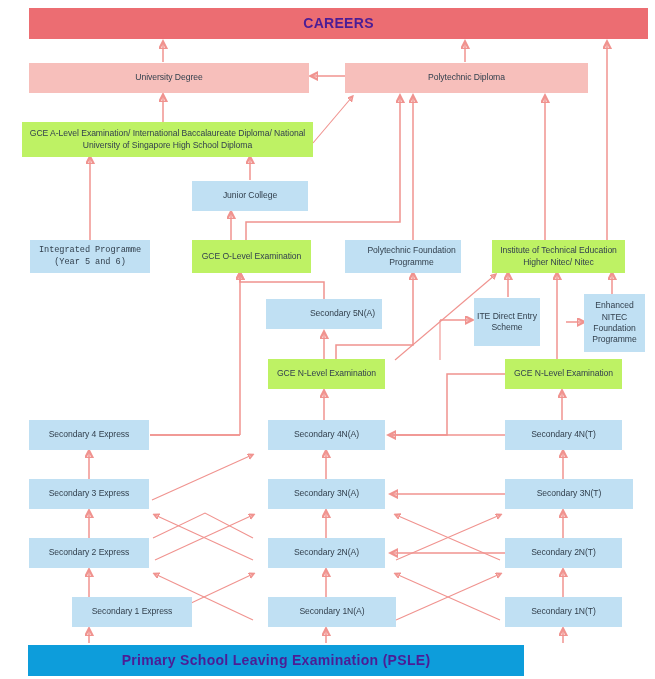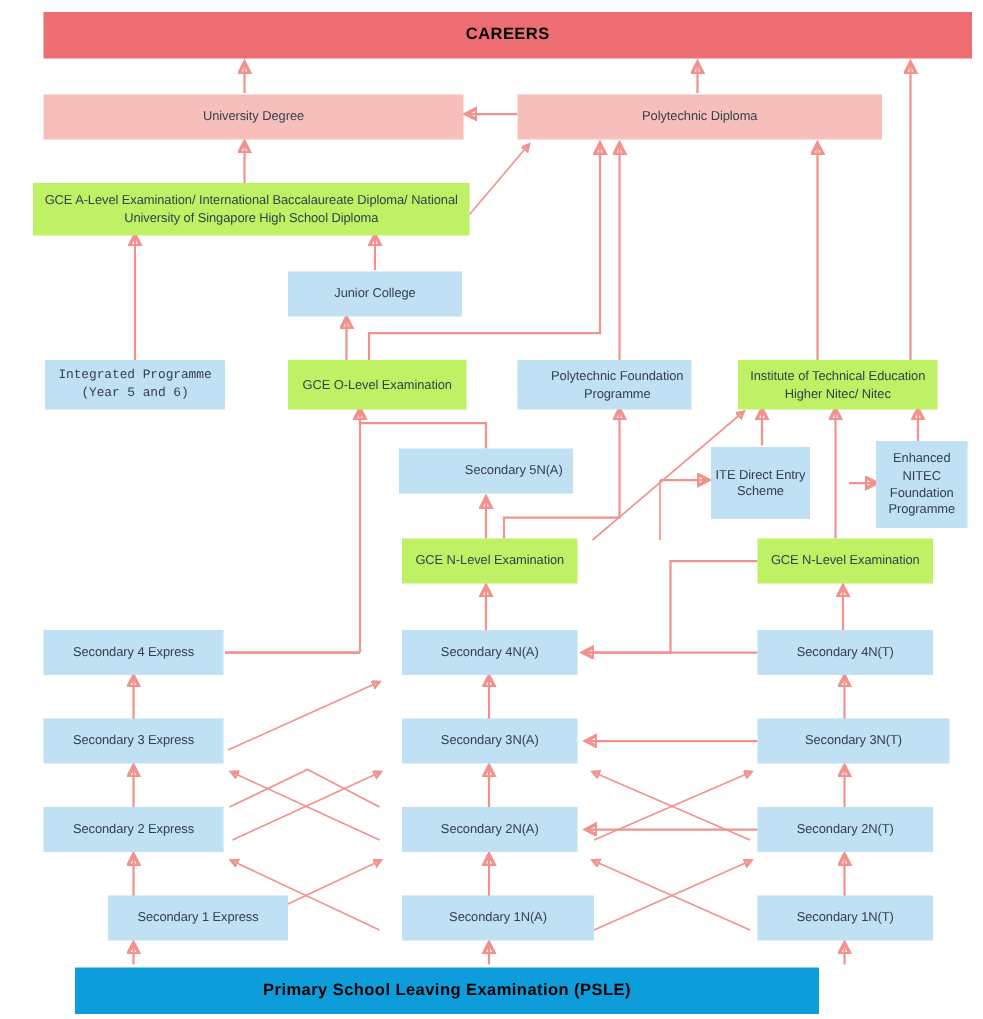--- a/index.html
+++ b/index.html
@@ -26,23 +26,23 @@
     justify-content: center;
     text-align: center;
     color: #33414e;
     font-size: 8.6px;
     line-height: 1.32;
     letter-spacing: -0.05px;
     padding: 1px 3px;
     z-index: 3;
   }
   .node.band {
-    color: #000000;
+    color: #4c1d95;
     font-weight: bold;
-    font-size: 11px;
+    font-size: 14px;
     letter-spacing: 0.3px;
   }
   .fill-red    { background: #ec6d72; }
   .fill-blue   { background: #0d9ddb; }
   .fill-pink   { background: #f7bfbb; }
   .fill-lblue  { background: #c0e0f3; }
   .fill-mblue  { background: #bef264; }
 
   svg#wires {
     position: absolute;
@@ -248,17 +248,17 @@
   <div class="node fill-lblue" style="left:505px; top:479px; width:128px; height:30px;text-align:right;">
     <span>Secondary 3N(T)</span>
   </div>
   <div class="node fill-lblue" style="left:505px; top:538px; width:117px; height:30px;">
     <span>Secondary 2N(T)</span>
   </div>
   <div class="node fill-lblue" style="left:505px; top:597px; width:117px; height:30px;">
     <span>Secondary 1N(T)</span>
   </div>
 
-  <div class="node band fill-blue" style="left:28px; top:645px; width:496px; height:31px;margin-left:22px;">
+  <div class="node band fill-blue" style="left:28px; top:645px; width:496px; height:31px;">
     <span>Primary School Leaving Examination (PSLE)</span>
   </div>
 
 </div>
 
 </body></html>

